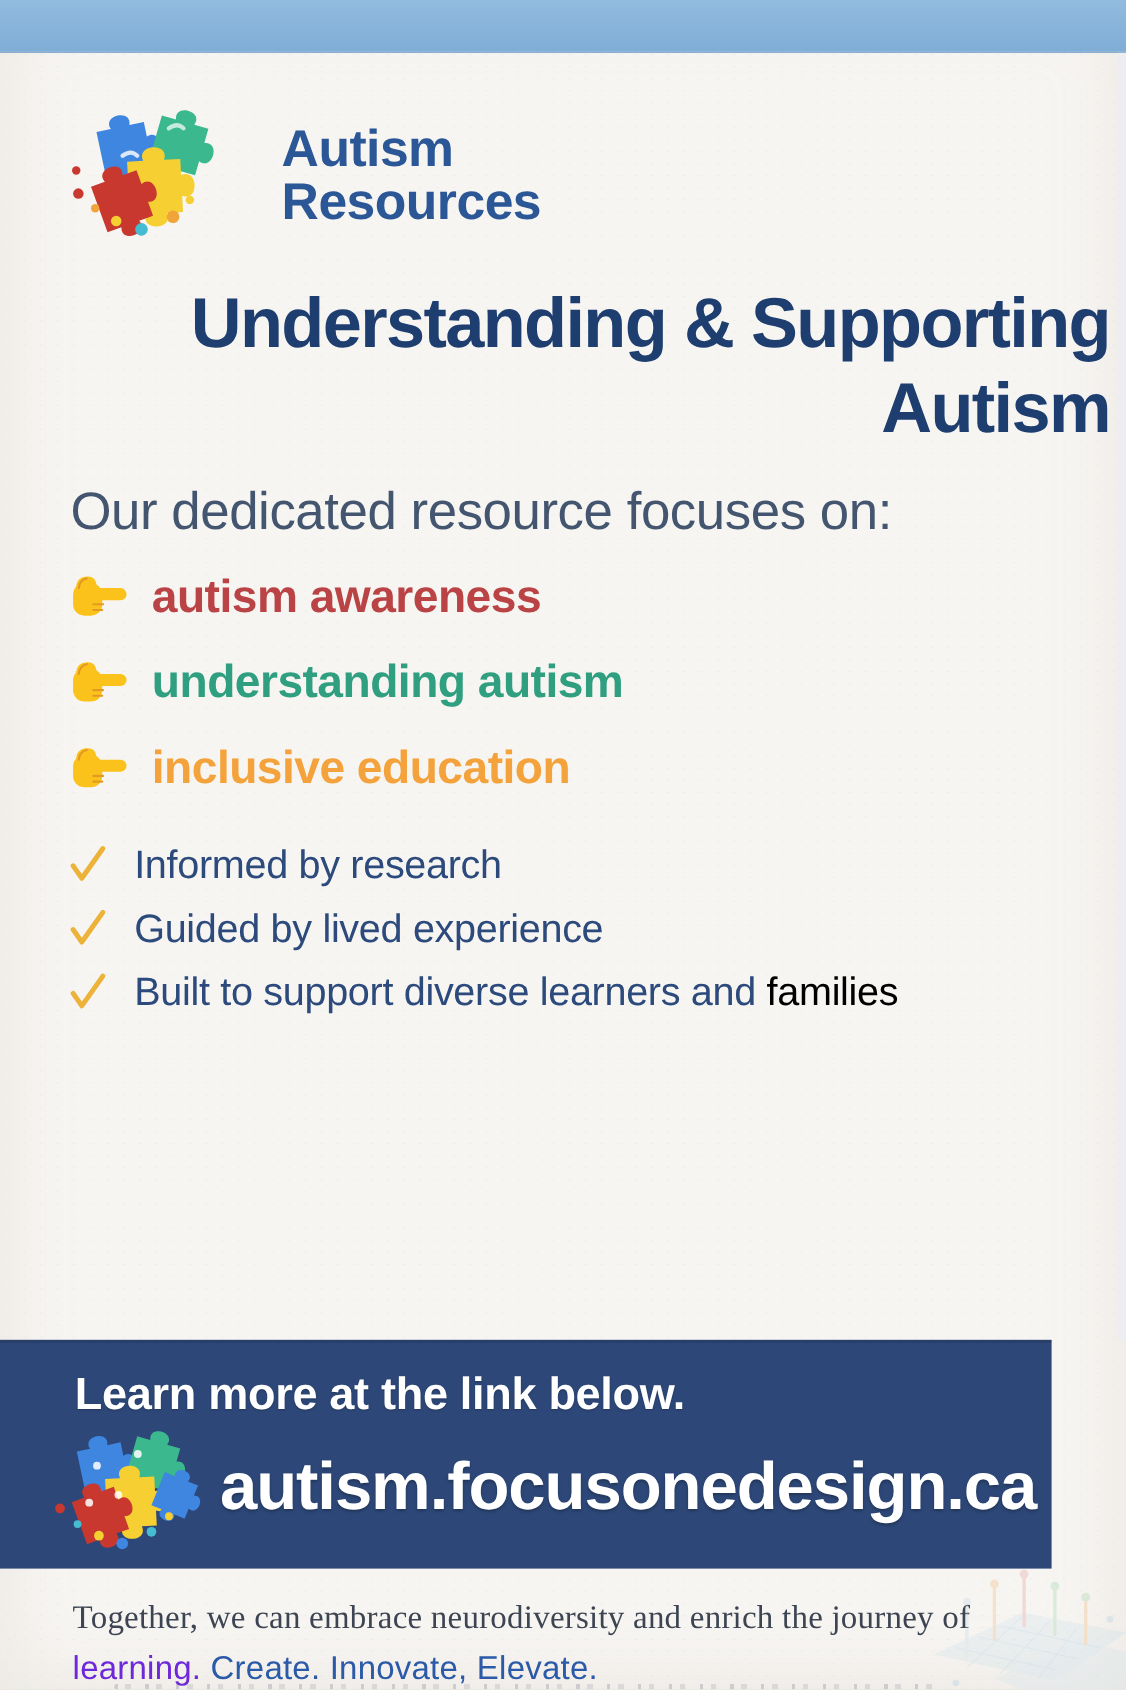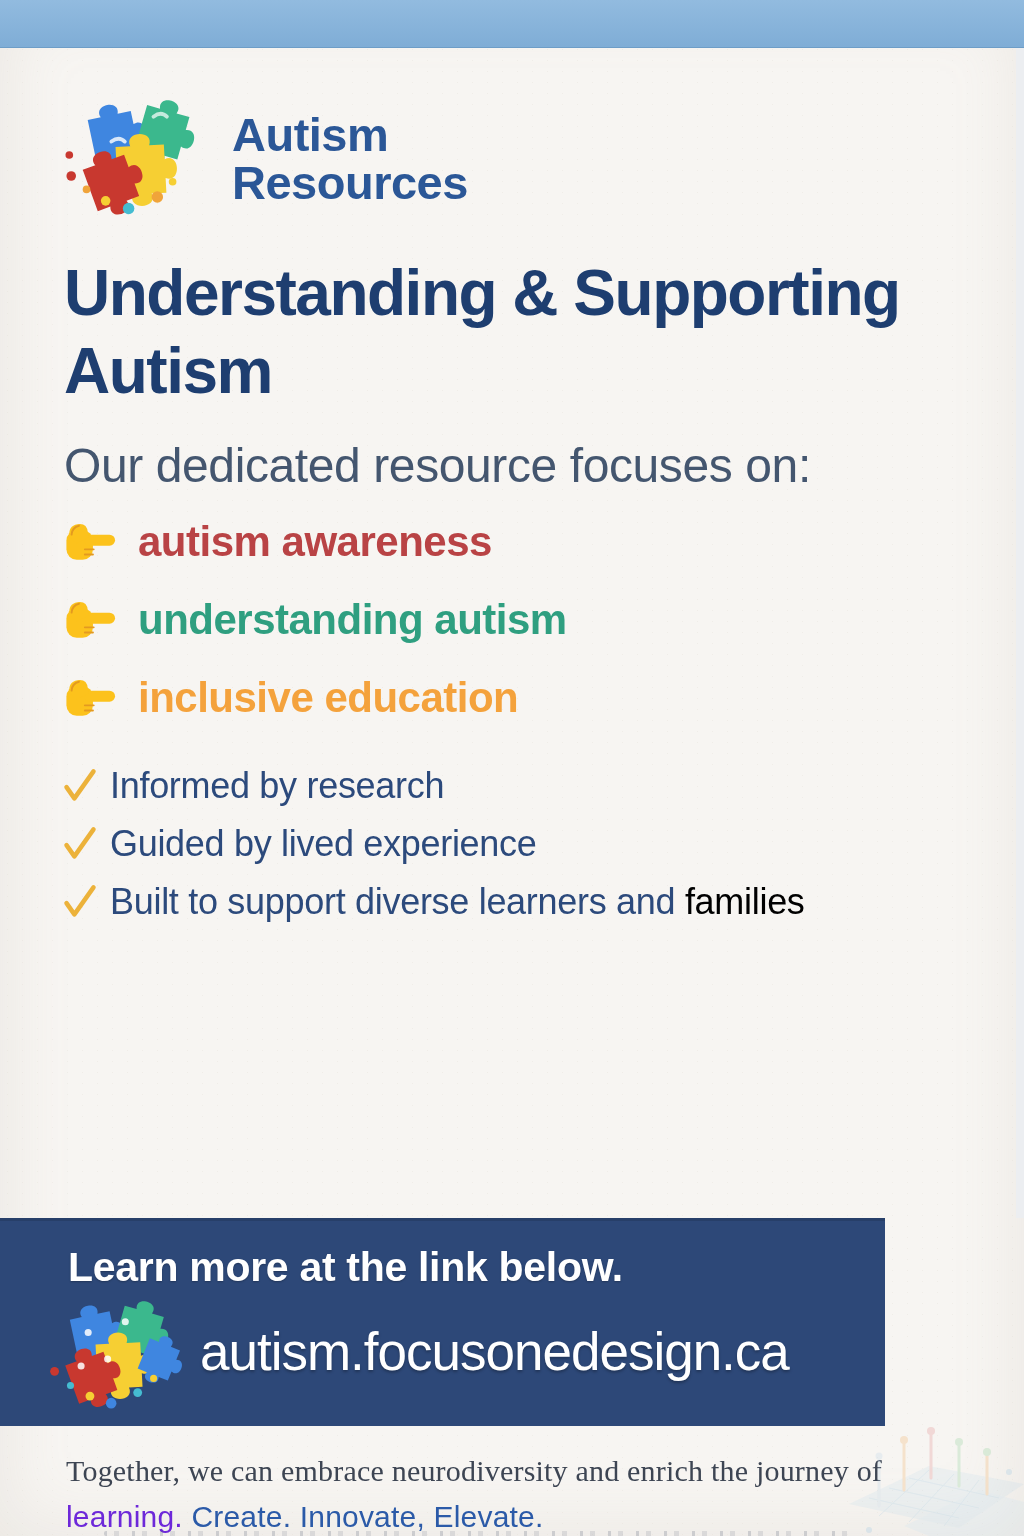--- a/index.html
+++ b/index.html
@@ -17,64 +17,64 @@
   }
   .topbar {
     position:absolute; top:0; left:0; right:0; height:48px;
     background:linear-gradient(180deg,#92bbdf 0%,#7fadd6 100%);
     border-bottom:1px solid #6d9dc7;
   }
   .edge-strip {
     position:absolute; top:48px; right:0; width:8px; height:1170px;
     background:#e9eef3; opacity:.7;
   }
-  .logo-row { position:absolute; left:58px; top:88px; display:flex; align-items:center; gap:6px; }
+  .logo-row { position:absolute; left:58px; top:88px; display:flex; align-items:center; gap:30px; }
   .logo-art { width:168px; height:132px; }
   .brand { color:#2b5797; font-weight:bold; font-size:47px; line-height:1.02; letter-spacing:-0.5px; margin-top:10px; }
 
   .headline {
     position:absolute; left:64px; top:254px; width:945px;
     font-size:64px; font-weight:bold; color:#1e3e70;
-    line-height:1.22; letter-spacing:-1.5px;
+    line-height:1.22; letter-spacing:-1.5px;text-align:right;
   }
   .subtitle {
     position:absolute; left:64px; top:438px;
     font-size:48px; color:#44566f; letter-spacing:-0.4px;
   }
 
   .focus-list { position:absolute; left:62px; top:516px; }
   .focus-item { display:flex; align-items:center; gap:20px; height:52px; margin-bottom:26px; }
   .finger-icon { width:56px; height:48px; flex:none; }
   .focus-label { font-size:42px; font-weight:bold; letter-spacing:-0.5px; }
 
   .check-list { position:absolute; left:62px; top:764px; }
-  .check-item { display:flex; align-items:center; gap:12px; margin-bottom:14px; min-height:44px; }
+  .check-item { display:flex; align-items:center; gap:24px; margin-bottom:14px; min-height:44px; }
   .check-item.spaced { margin-top:12px; }
   .check-icon { width:36px; height:36px; flex:none; }
   .check-label { font-size:36px; color:#2c4a7c; letter-spacing:-0.3px; }
   .check-highlight { color:#000000; }
 
   .paragraph {
     position:absolute; left:64px; top:984px; width:920px;
     font-size:34px; color:#7a7a7a; line-height:51px; letter-spacing:0.2px;
   }
 
   .band {
-    position:absolute; left:0; top:1218px; width:885px; height:208px;
+    position:absolute; left:0; top:1218px; width:956px; height:208px;
     box-shadow:inset 0 3px 0 rgba(0,0,0,.12);
   }
   .band-headline {
     position:absolute; left:68px; top:26px;
     font-size:41px; font-weight:bold; color:#ffffff; letter-spacing:-0.3px;
     text-shadow:0 1px 2px rgba(0,0,0,.25);
   }
   .band-row { position:absolute; left:44px; top:72px; display:flex; align-items:center; }
   .band-logo { width:152px; height:122px; }
   .band-url {
-    font-size:53px; font-weight:normal; color:#ffffff; letter-spacing:-1px; margin-left:4px;
+    font-size:61px; font-weight:bold; color:#ffffff; letter-spacing:-1px; margin-left:4px;
     text-shadow:0 2px 3px rgba(0,0,0,.28);
   }
 
   .footer-text { position:absolute; left:66px; top:1448px; width:900px; font-size:30px; line-height:46px; letter-spacing:0.2px; }
   .footer-line1 { color:#3d4553;font-family:Liberation Serif, serif; }
   .footer-line2-prefix { color:#6d28d9; }
   .footer-line2-accent { color:#2b5aa8; }
 
   .watermark { position:absolute; right:0; top:1426px; width:215px; height:110px; opacity:.5; pointer-events:none; }
   .cutoff-strip {

